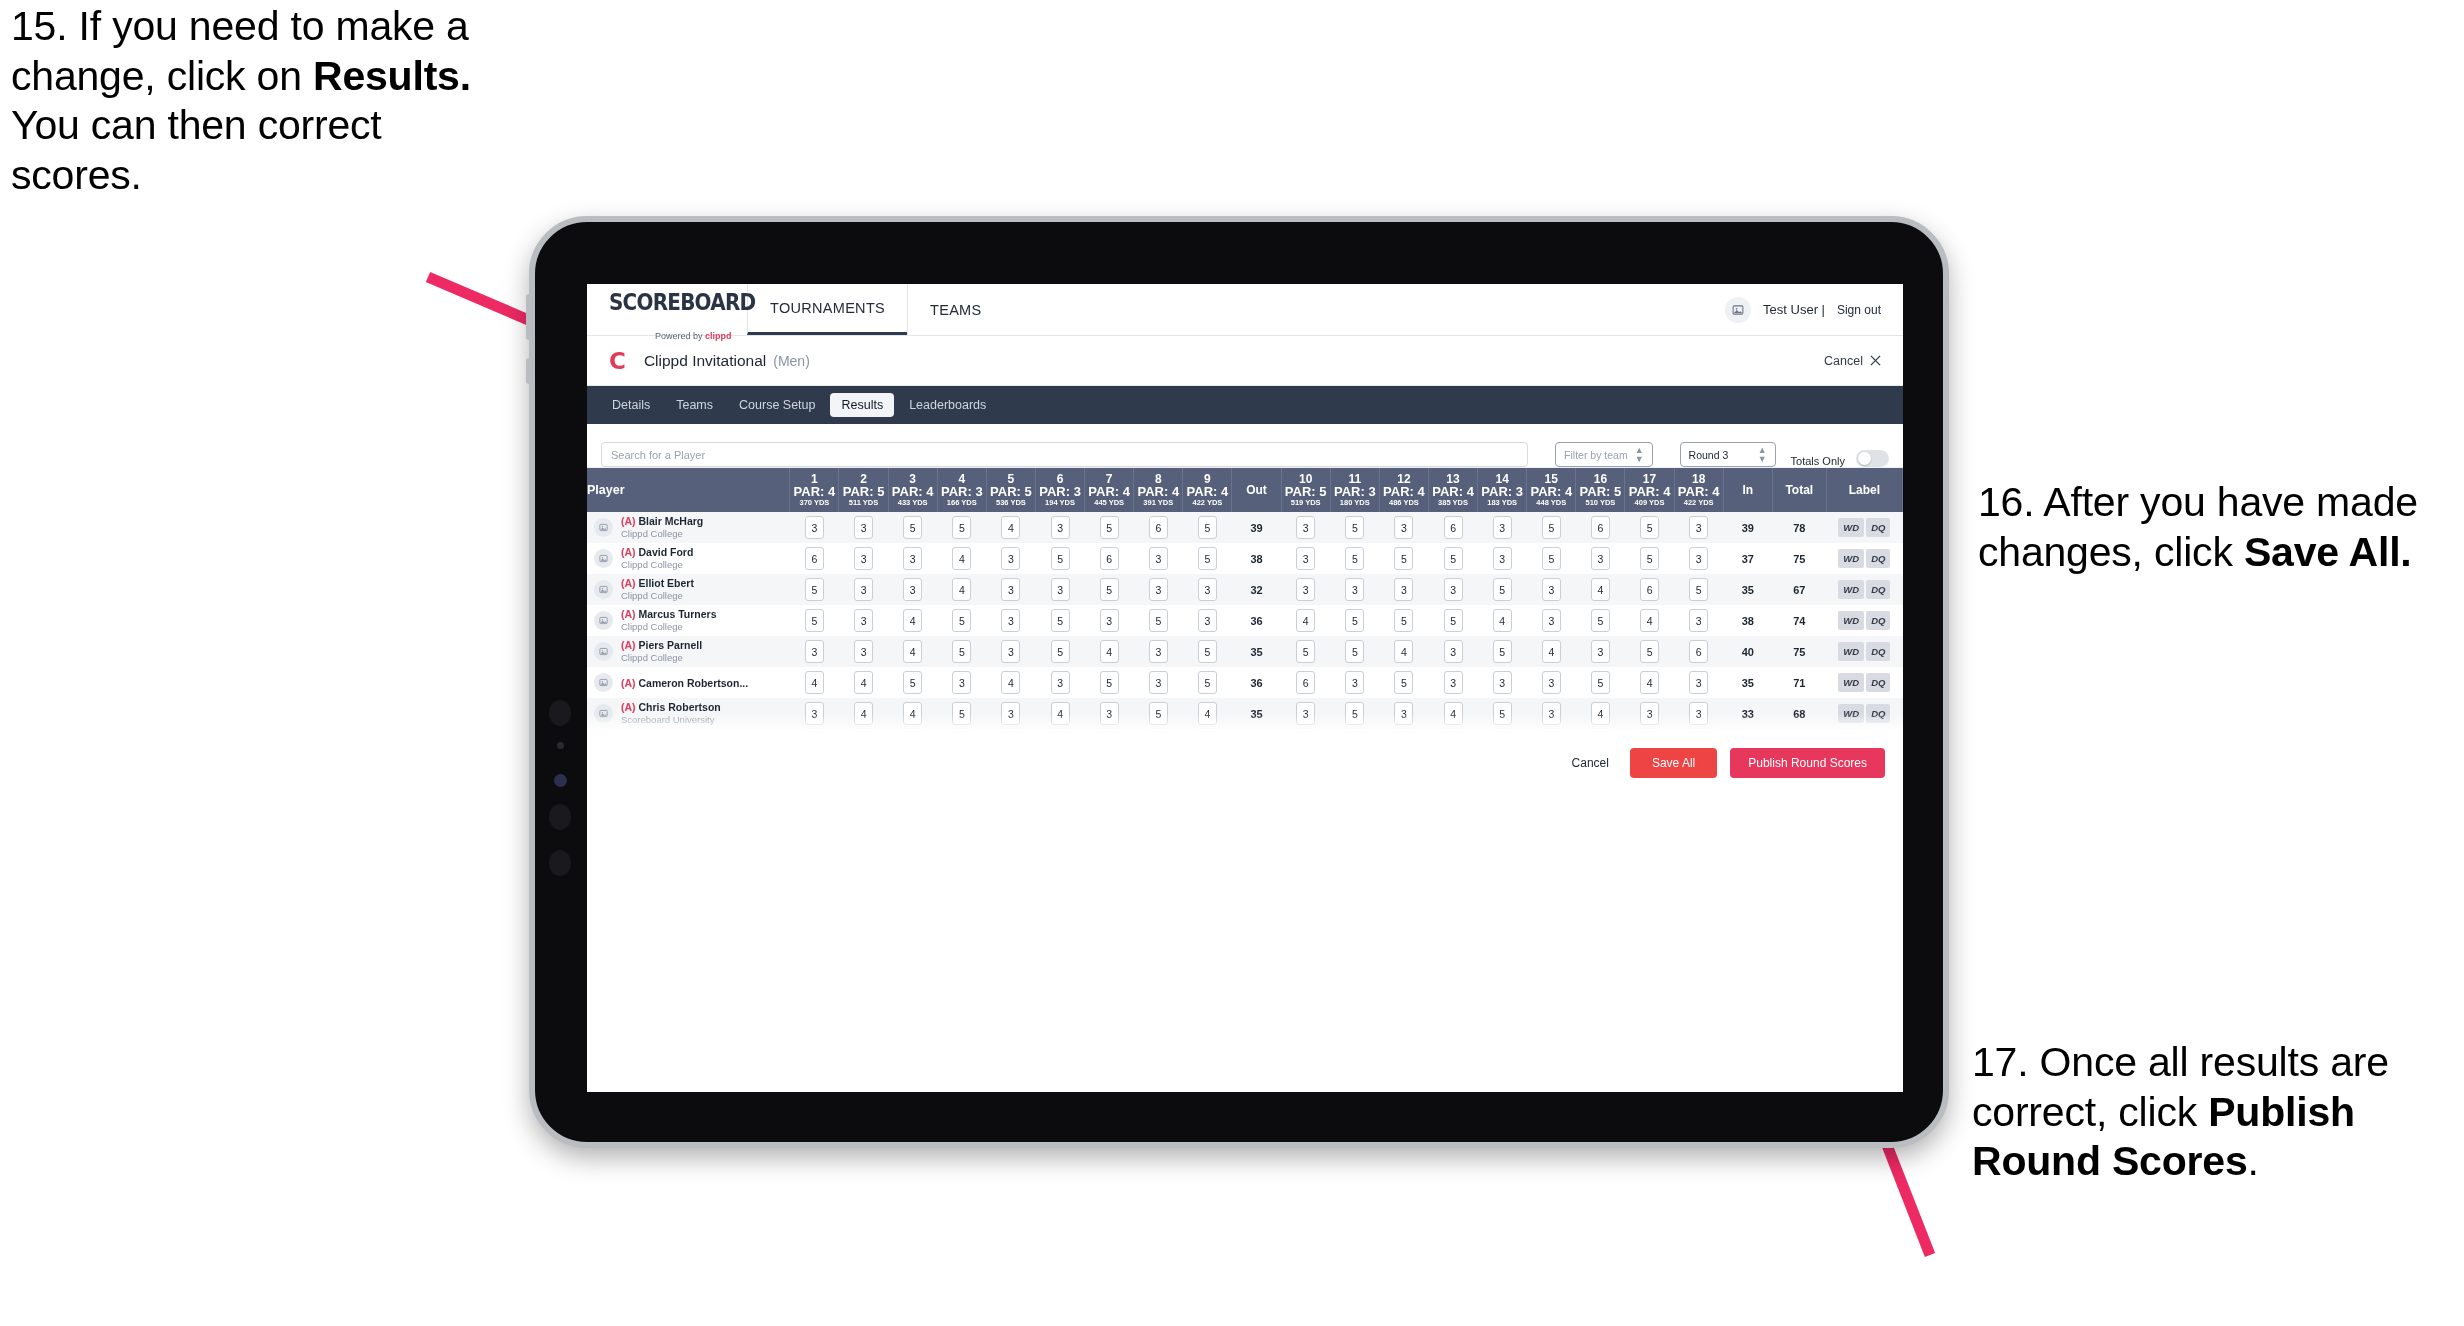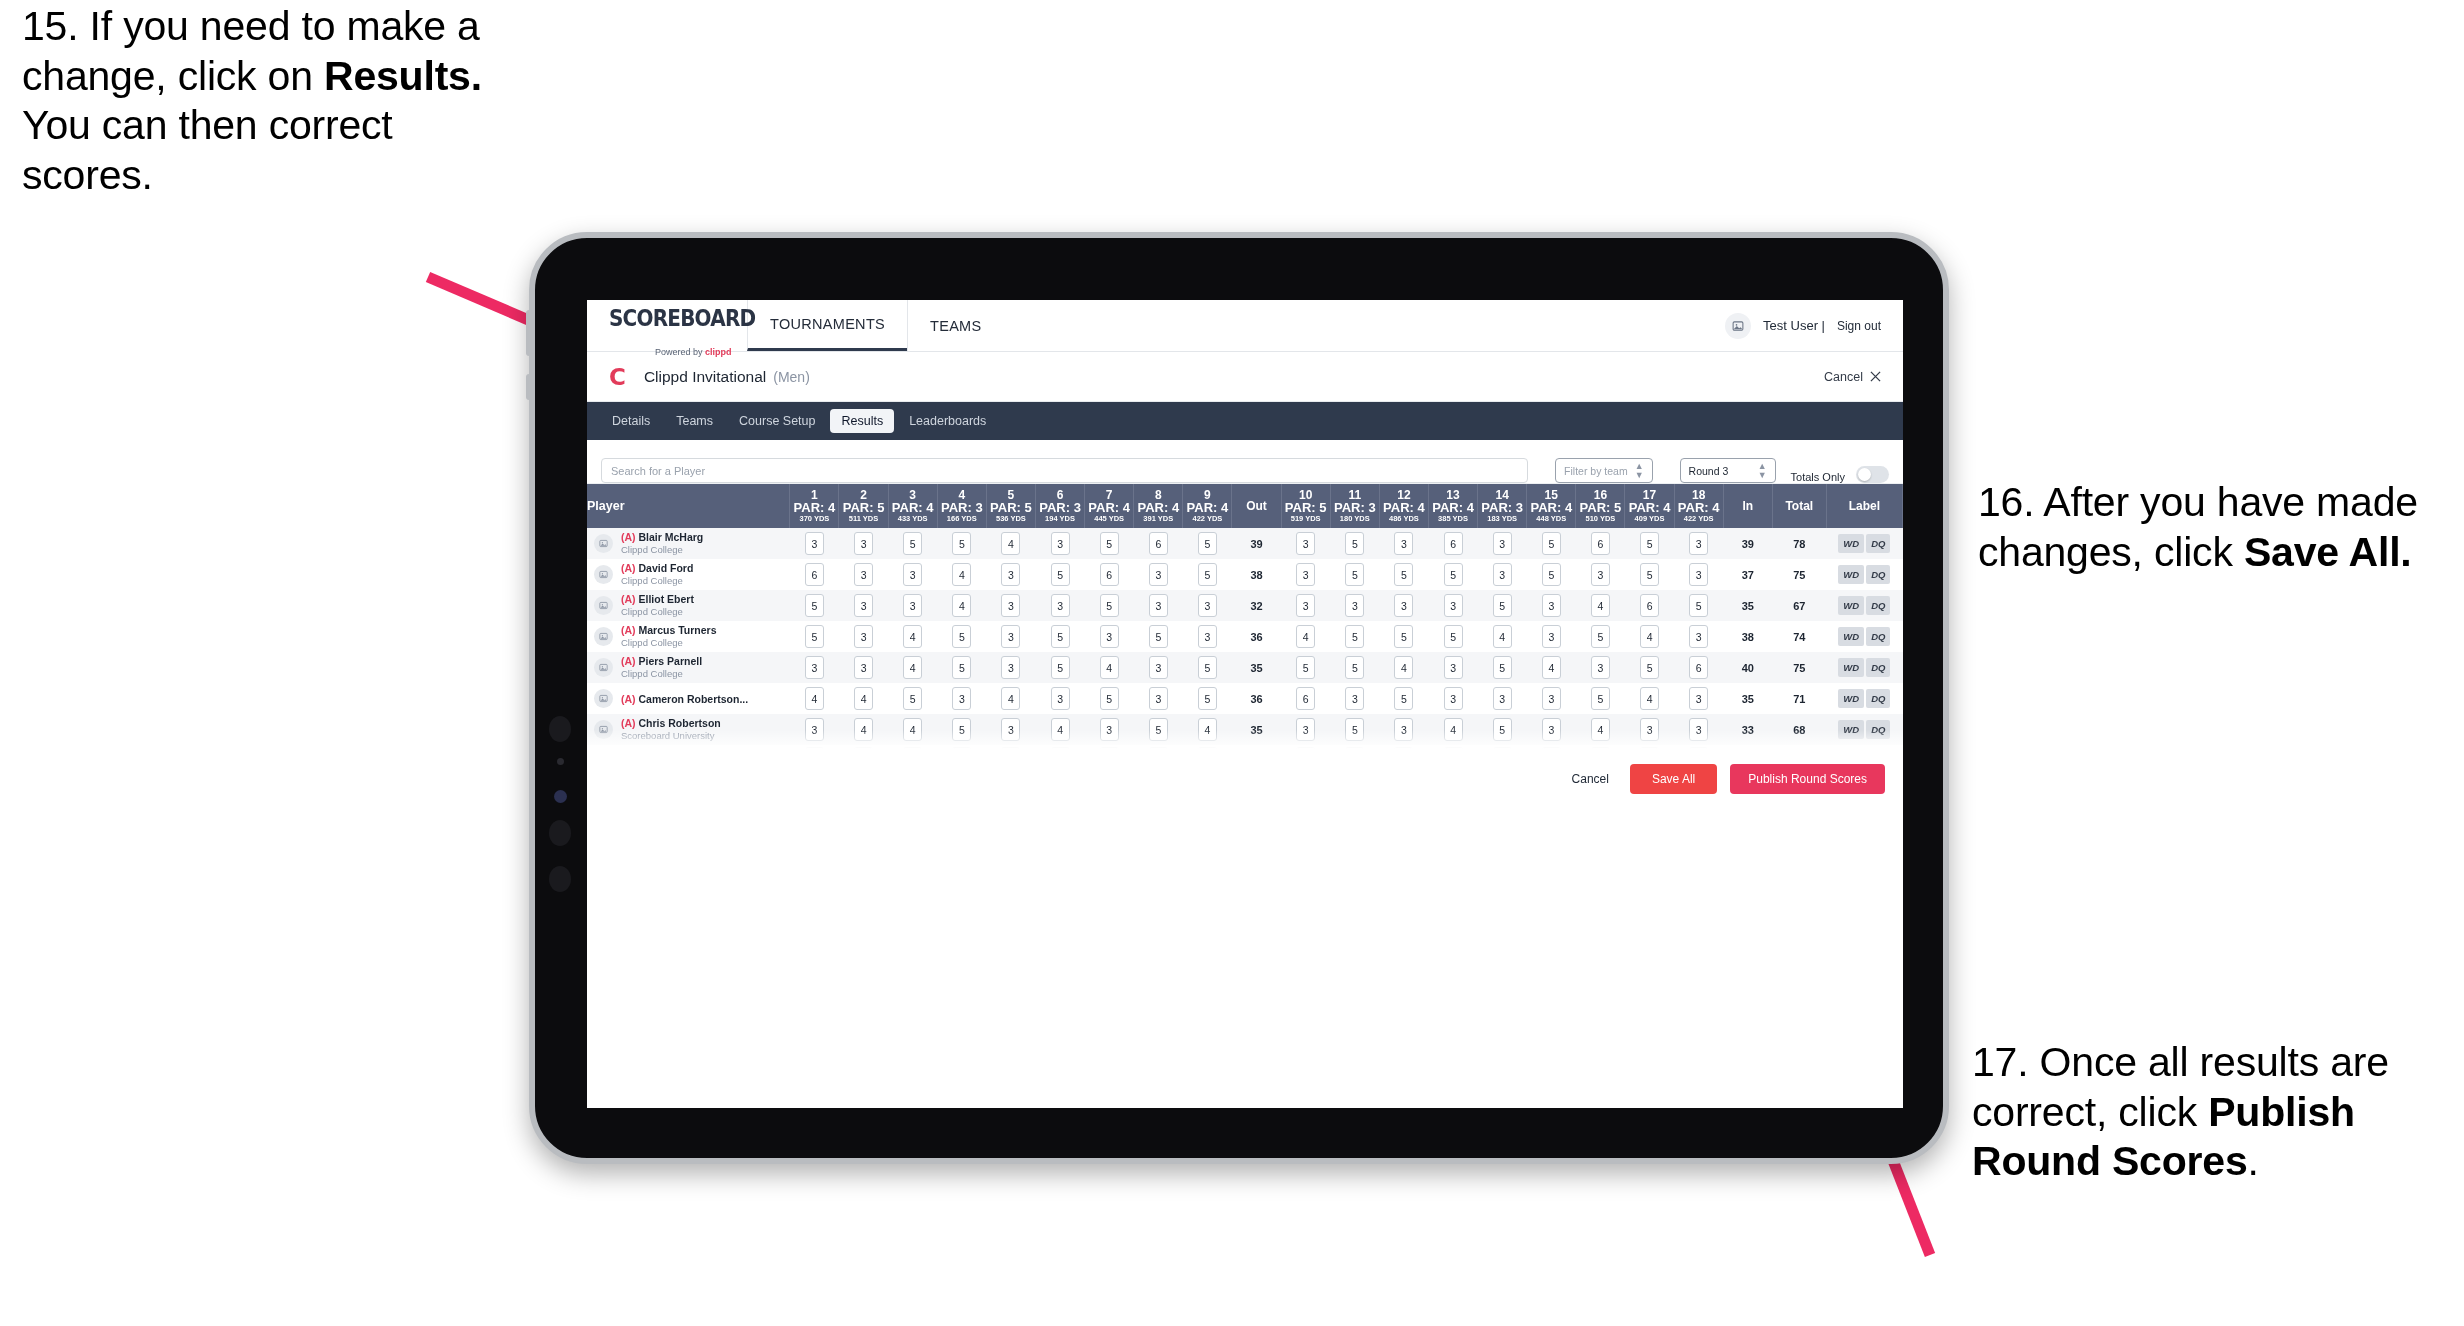--- a/index.html
+++ b/index.html
@@ -14,29 +14,29 @@
   
   .callout {
     position: absolute;
     color: #000;
     font-size: 41px;
     line-height: 1.21;
     font-family: "Liberation Sans", sans-serif;
     letter-spacing: -0.2px;
   }
   .callout b { font-weight: bold; }
-  #callout-15 { left: 22px;  top: 2px;   width: 470px; }
+  #callout-15 { left: 11px;  top: 2px;   width: 470px; }
   #callout-16 { left: 1978px; top: 478px; width: 450px; }
   #callout-17 { left: 1972px; top: 1038px; width: 492px; }
 
   .arrow-svg { position: absolute; left: 0; top: 0; width: 2464px; height: 1326px; pointer-events: none; }
 
   
   #tablet {
-    position: absolute; left: 529px; top: 232px;
+    position: absolute; left: 529px; top: 216px;
     width: 1420px; height: 932px;
     background: #0c0c0e;
     border-radius: 58px;
     border: 6px solid #b9bcc0;
     box-shadow: 0 10px 26px rgba(0,0,0,.30);
   }
   .side-btn { position: absolute; background: #b9bcc0; border-radius: 3px; }
   #btn-top    { left: -9px; top: 72px;  width: 7px; height: 46px; }
   #btn-mid1   { left: -9px; top: 136px; width: 7px; height: 26px; }
 

